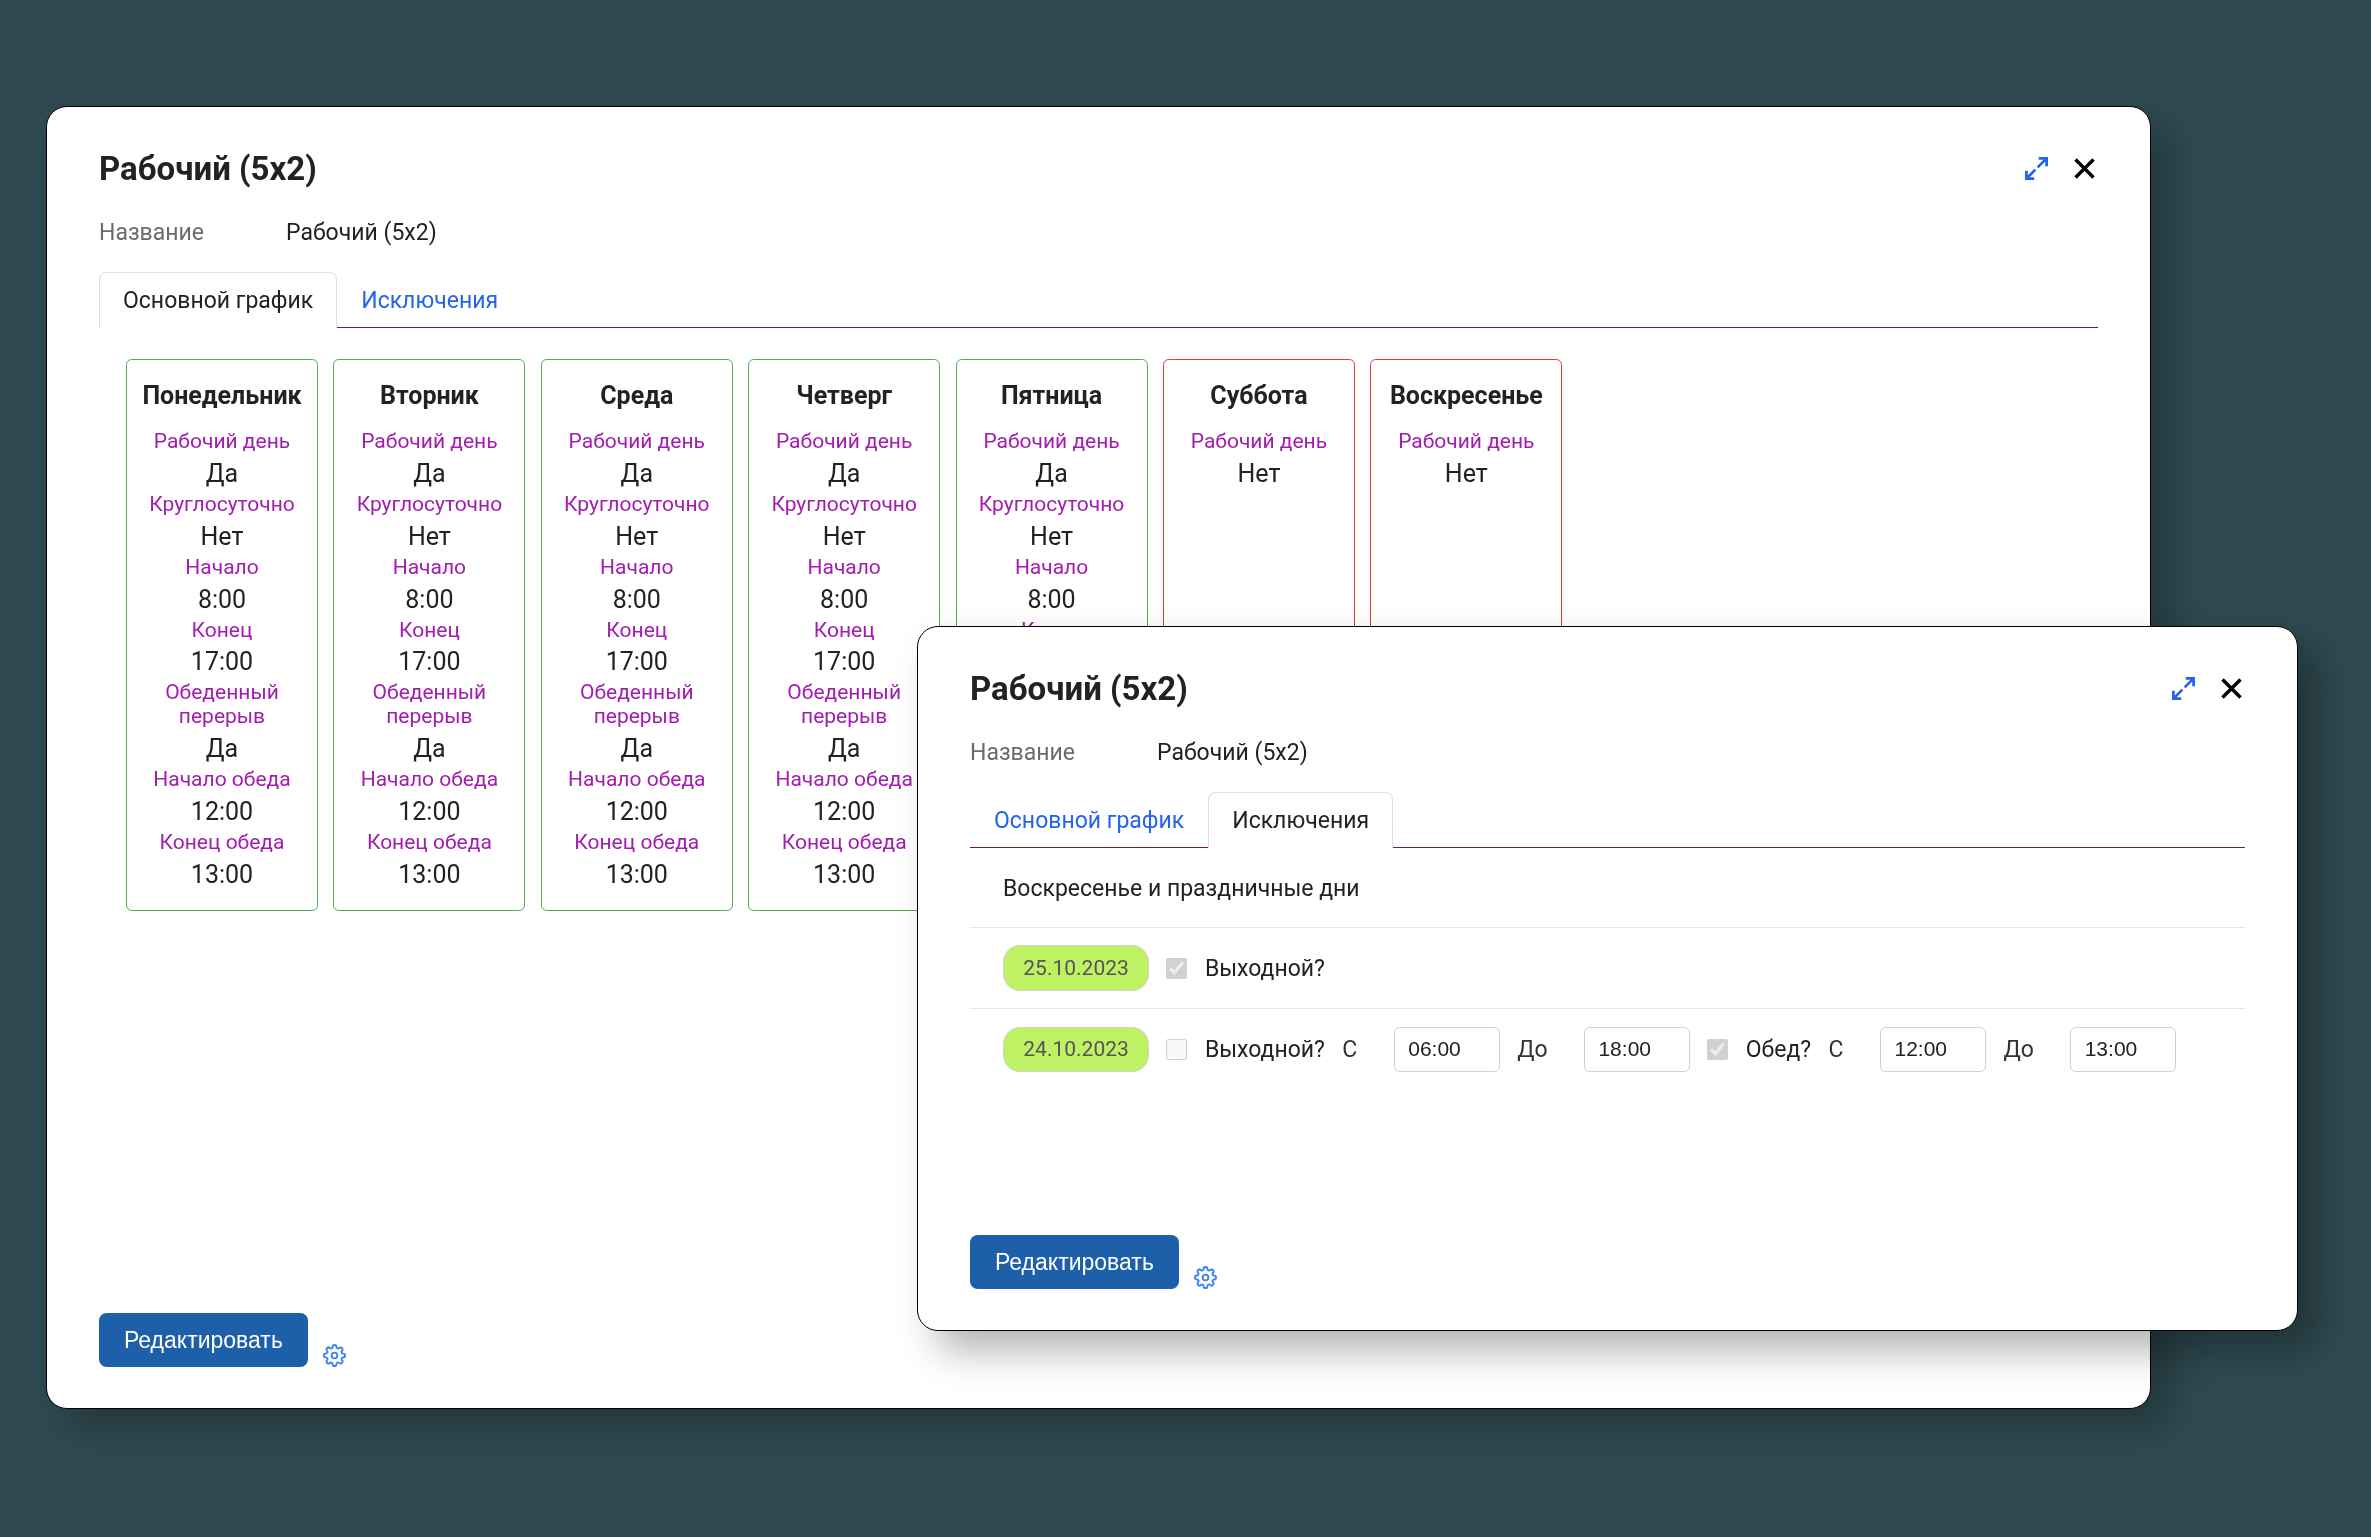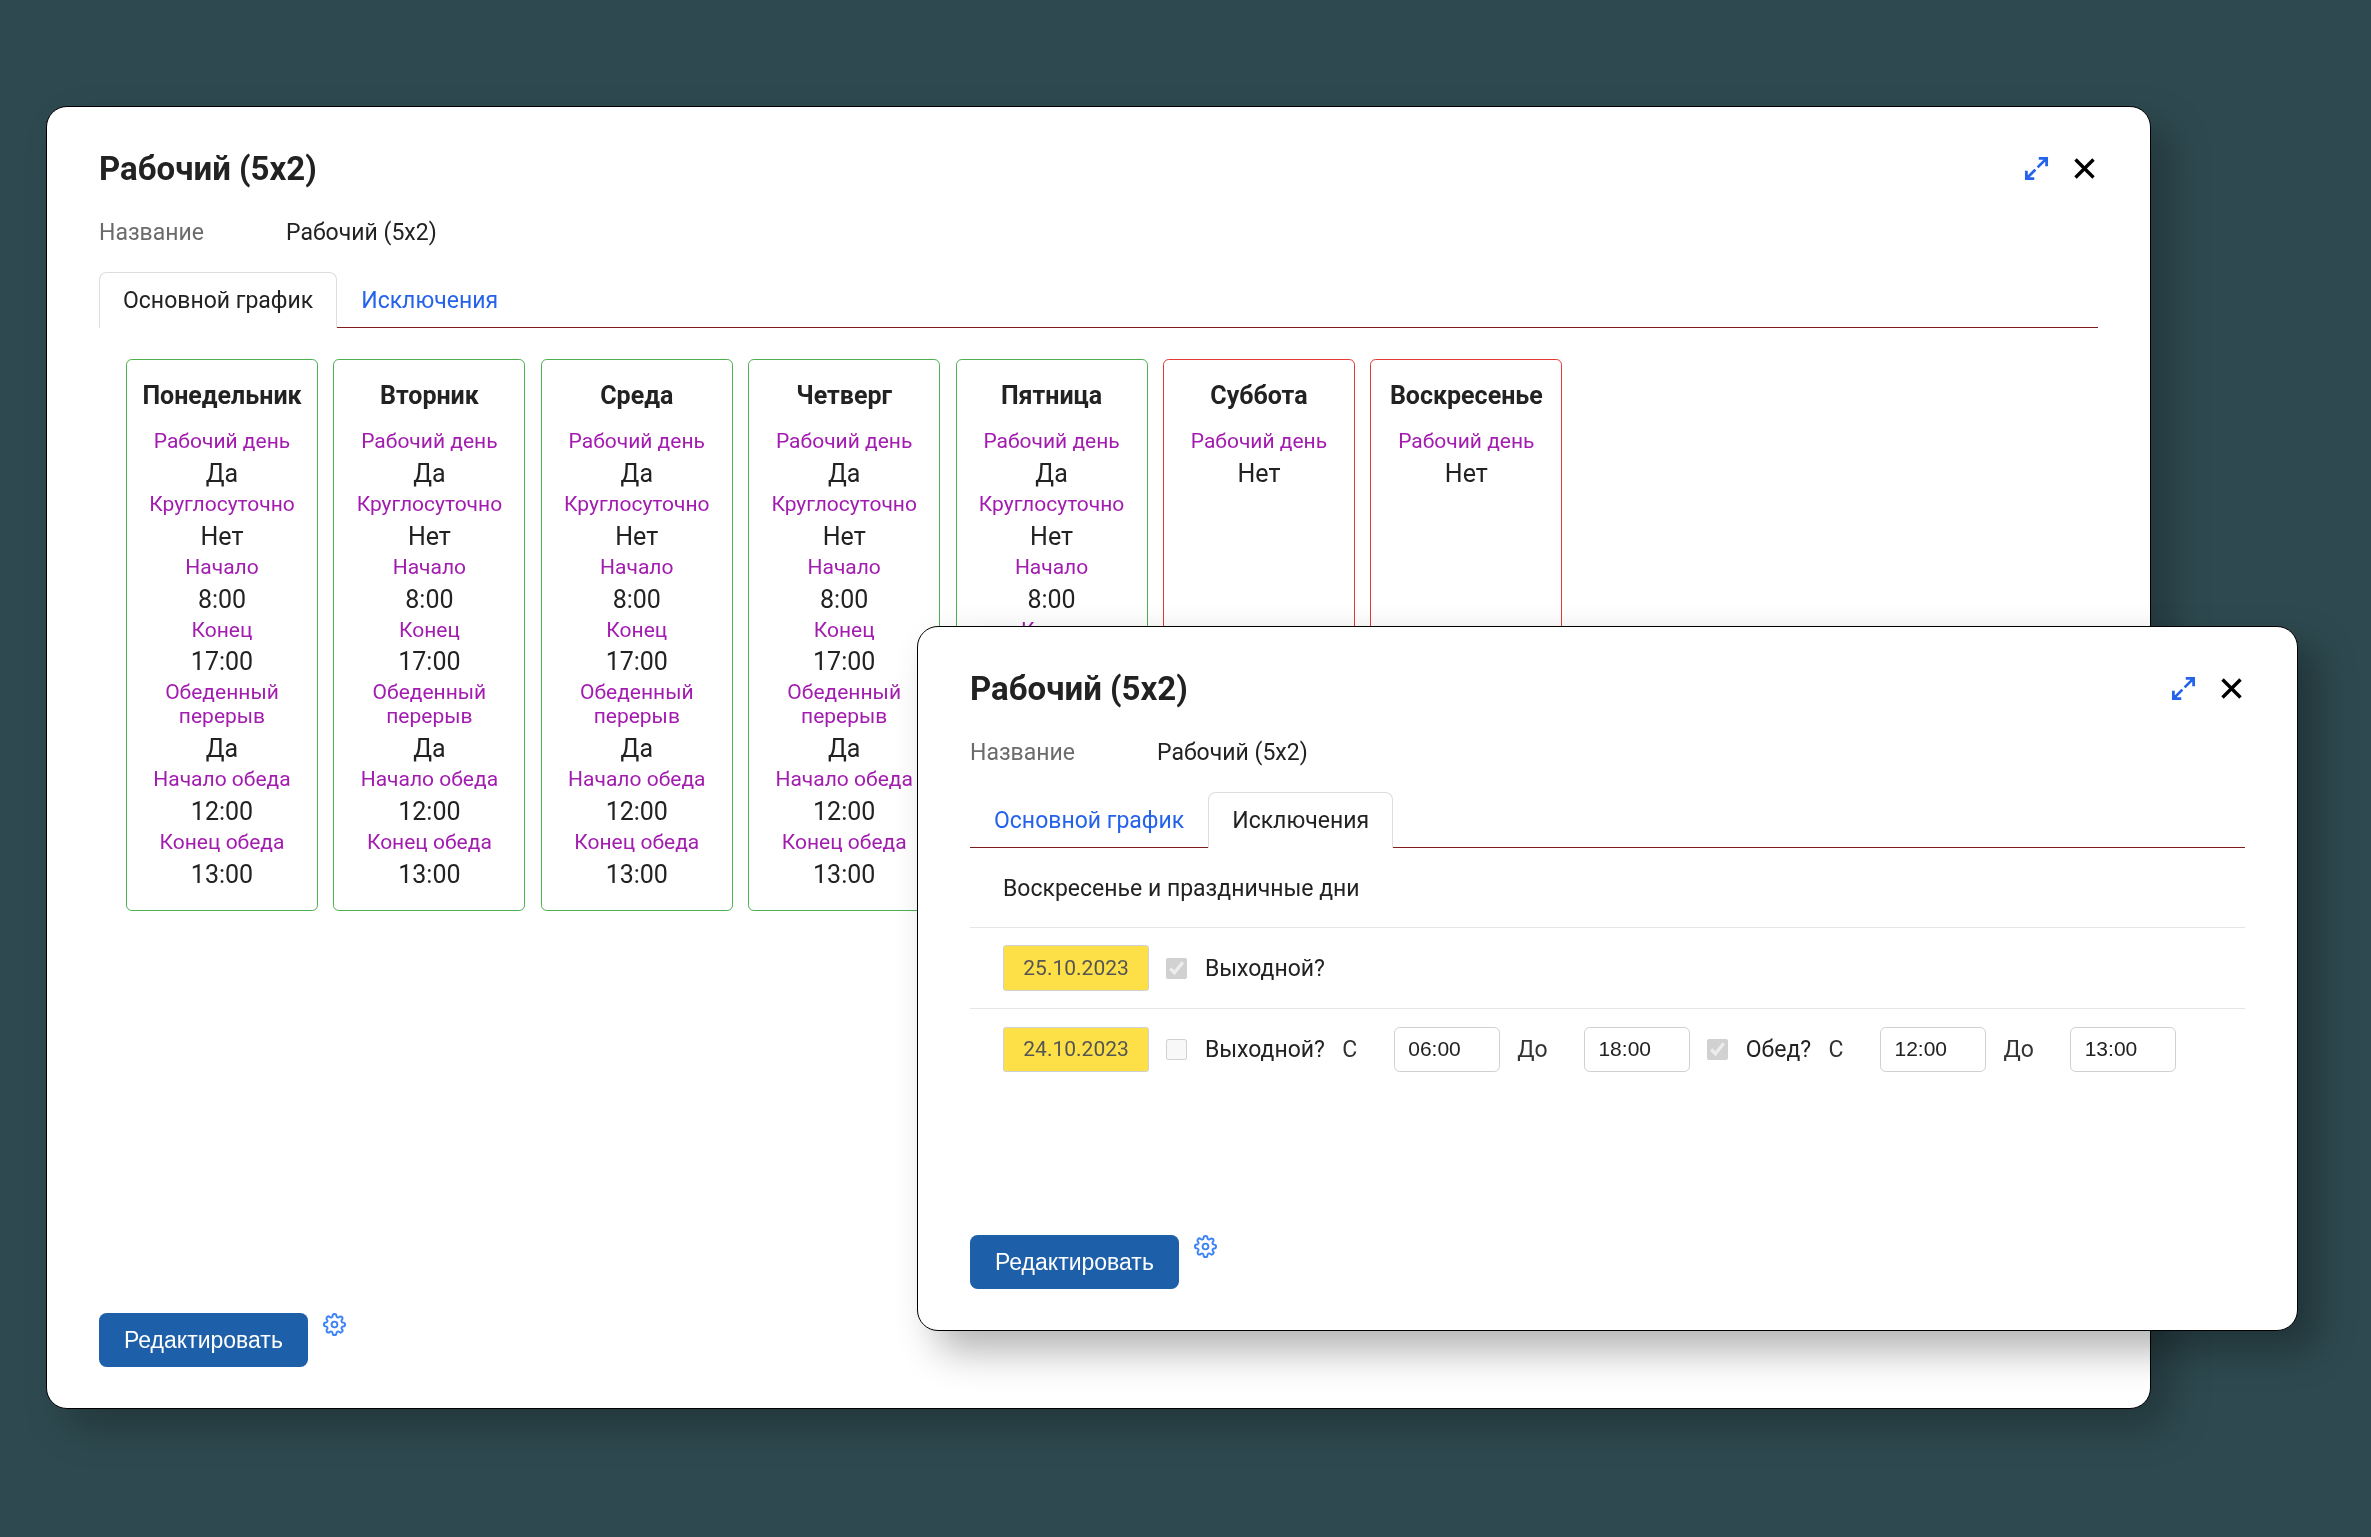--- a/index.html
+++ b/index.html
@@ -42,27 +42,27 @@
   .name-row .val { color:#222; }
   .tabbar { display:flex; border-bottom:1px solid #7f1d1d; margin-bottom:27px; }
   .tab { padding: 13.5px 23px; font-size: 23px; color:#2563eb; cursor:pointer; border:1px solid transparent; border-radius:7.7px 7.7px 0 0; position:relative; top:1px; }
   .tab.active { color:#222; background:#fff; border:1px solid #ddd; border-bottom-color:#fff; }
   .days { display:flex; gap:15.4px; padding: 3.9px 27px; }
   .day-card { border:1.4px solid #4caf50; border-radius:5.8px; padding:21px 9.7px; width:192px; text-align:center; }
   .day-card.off { border-color:#e53935; }
   .day-name { font-size:25px; font-weight:700; color:#222; margin-bottom:19.3px; }
   .field-lbl { font-size:21px; color:#a21caf; margin-top:4px; }
   .field-val { font-size:25px; color:#222; margin-top:5.8px; }
-  .edit-row { display:flex; align-items:flex-start; gap:15.4px; position:absolute; bottom:41px; left:52px; }
+  .edit-row { display:flex; align-items:flex-end; gap:15.4px; position:absolute; bottom:41px; left:52px; }
   .btn-primary { background:#1d5fa8; color:#fff; border:none; border-radius:7.7px; padding:13.5px 25px; font-size:23px; cursor:pointer; }
   .gear-icon { width:23px; height:23px; color:#3b82f6; cursor:pointer; }
   .exc-title { font-size:23px; color:#222; margin: 9.7px 0 25px 33px; }
   .exc-row { display:flex; align-items:center; gap:17.4px; padding:17.4px 0 17.4px 33px; border-top:1px solid #e5e5e5; font-size:23px; color:#222; flex-wrap:nowrap; }
   .exc-row:last-of-type { border-bottom:1px solid #e5e5e5; }
-  .readonly-box { background:#fde047; border:1px solid #d0d0d0; border-radius:3px; padding:9.7px 19.3px; color:#555; font-size:21px; min-width:145px; text-align:center; }
+  .readonly-box { background:#bef264; border:1px solid #d0d0d0; border-radius:17px; padding:9.7px 19.3px; color:#555; font-size:21px; min-width:145px; text-align:center; }
   .txt-input { background:#fff; border:1px solid #d0d0d0; border-radius:5.8px; padding:9.7px 13.5px; font-size:21px; width:106px; color:#222;margin-left:19px; }
   .chk { width:21px; height:21px; accent-color:#888; }
   .chk:checked { accent-color:#888; }
   .time-lbl { color:#333; }
 </style>
 </head>
 <body>
 
 <div class="panel panel-back">
   <div class="hdr">

